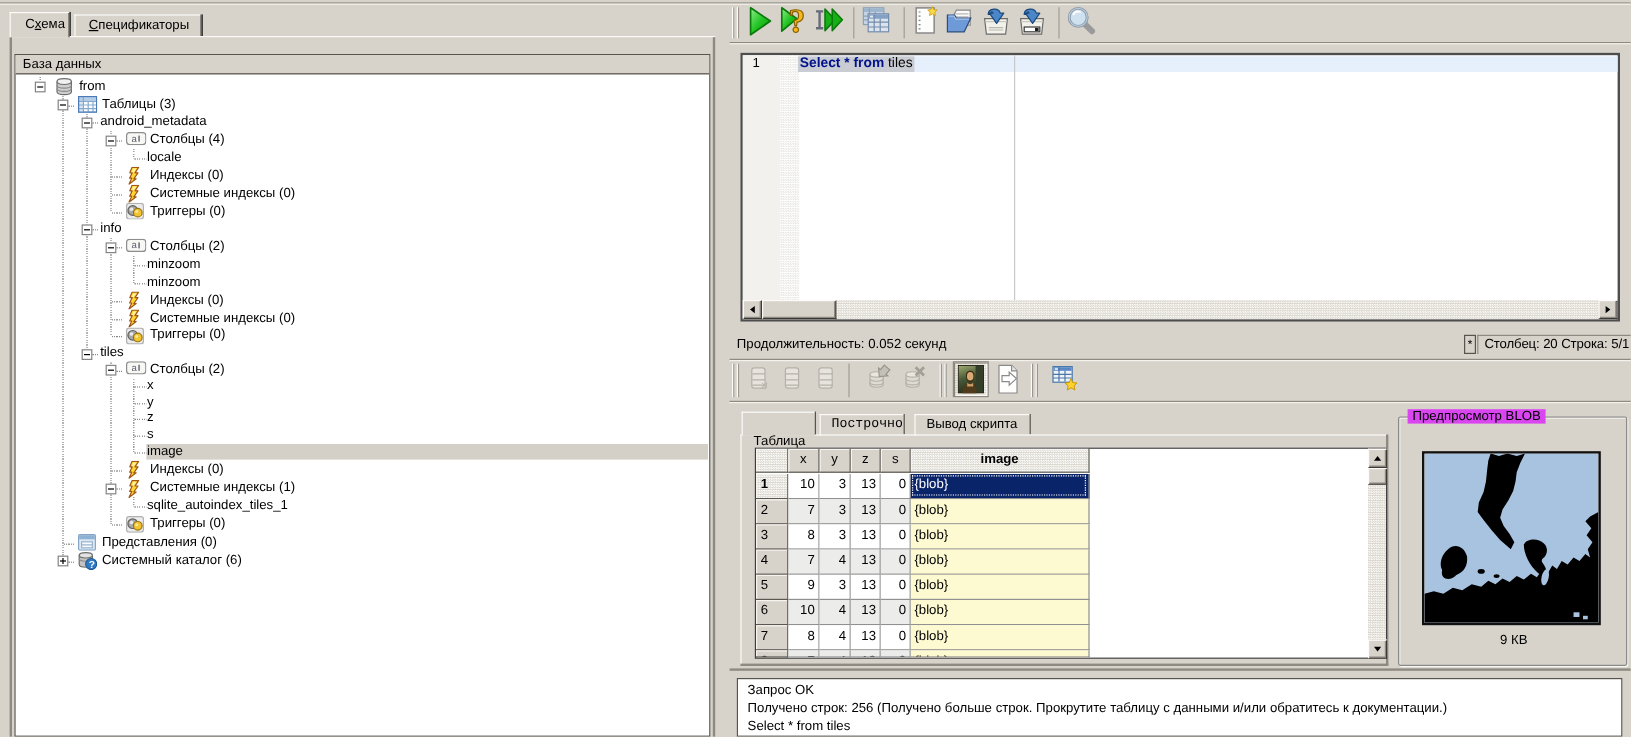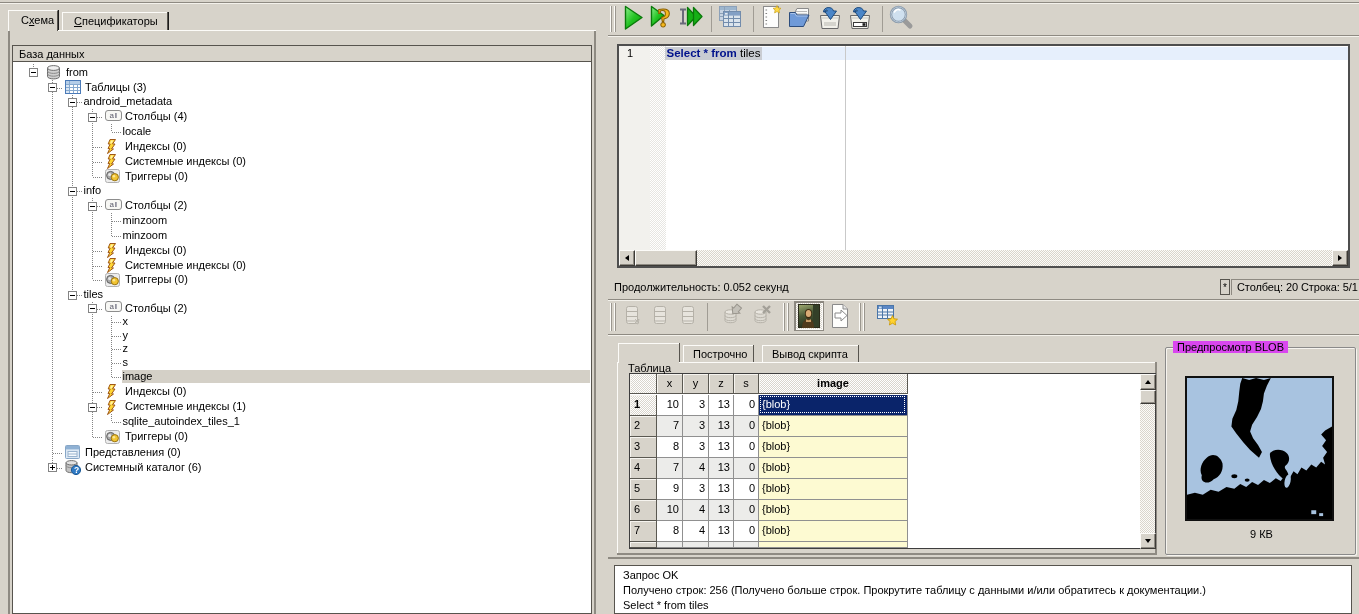--- a/index.html
+++ b/index.html
@@ -412,21 +412,21 @@
       <path d="M8.5 4 V16 M13.5 7 V16 M3.5 10 H19 M3.5 13 H19" stroke="#4a76a8" fill="none"></path>
       <rect x="5" y="4.6" width="2.6" height="1.8" fill="#cfe0f0"></rect>
       <path d="M18.5 13.5 L20 16.8 L23.5 17.2 L21 19.5 L21.7 23 L18.5 21.2 L15.4 23 L16.1 19.5 L13.5 17.2 L17 16.8 Z" fill="#ffd230" stroke="#c89600" stroke-width="0.8"></path>
     </svg>
   </div>
 <div class="a" style="left:618px;top:343px;width:61px;height:20px;background:#d7d3ca;border-left:1px solid #fcfbf8;border-top:1px solid #fcfbf8;z-index:3"></div>
 <div class="a" style="left:679px;top:343px;width:1px;height:19px;background:#57544e;z-index:3"></div>
 <div class="a" style="left:628px;top:362px;z-index:4">Таблица</div>
 <div class="a" style="left:683px;top:345px;width:70px;height:18px;background:#d7d3ca;border-left:1px solid #fcfbf8;border-top:1px solid #fcfbf8"></div>
 <div class="a" style="left:753px;top:345px;width:1px;height:17px;background:#57544e"></div>
-<div class="a" style="left:693px;top:348px;">Построчно</div>
+<div class="a" style="left:693px;top:348px;font-family:Liberation Mono, monospace;">Построчно</div>
 <div class="a" style="left:762px;top:345px;width:96px;height:18px;background:#d7d3ca;border-left:1px solid #fcfbf8;border-top:1px solid #fcfbf8"></div>
 <div class="a" style="left:858px;top:345px;width:1px;height:17px;background:#57544e"></div>
 <div class="a" style="left:772px;top:348px;">Вывод скрипта</div>
 <div class="a" style="left:617px;top:362px;width:540px;height:1px;background:#fcfbf8"></div>
 <div class="a" style="left:618px;top:362px;width:61px;height:1px;background:#d7d3ca"></div>
 <div class="a" style="left:617px;top:362px;width:1px;height:192px;background:#fcfbf8"></div>
 <div class="a" style="left:1155px;top:362px;width:2px;height:192px;background:#8e8a82"></div>
 <div class="a" style="left:617px;top:553px;width:540px;height:2px;background:#8e8a82"></div>
 <div class="a" style="left:629px;top:373px;width:527px;height:176px;border:1px solid #3e3e3e;background:#fff"></div>
 <div class="a" style="left:630px;top:374px;width:27px;height:20px;background:repeating-conic-gradient(#ffffff 0% 25%, #d9d5cc 0% 50%);background-size:2px 2px;border-right:1px solid #5a5851;border-bottom:1px solid #5a5851;box-shadow:inset 1px 1px 0 #f6f4ef;text-align:center;line-height:19px;overflow:hidden;"></div>

